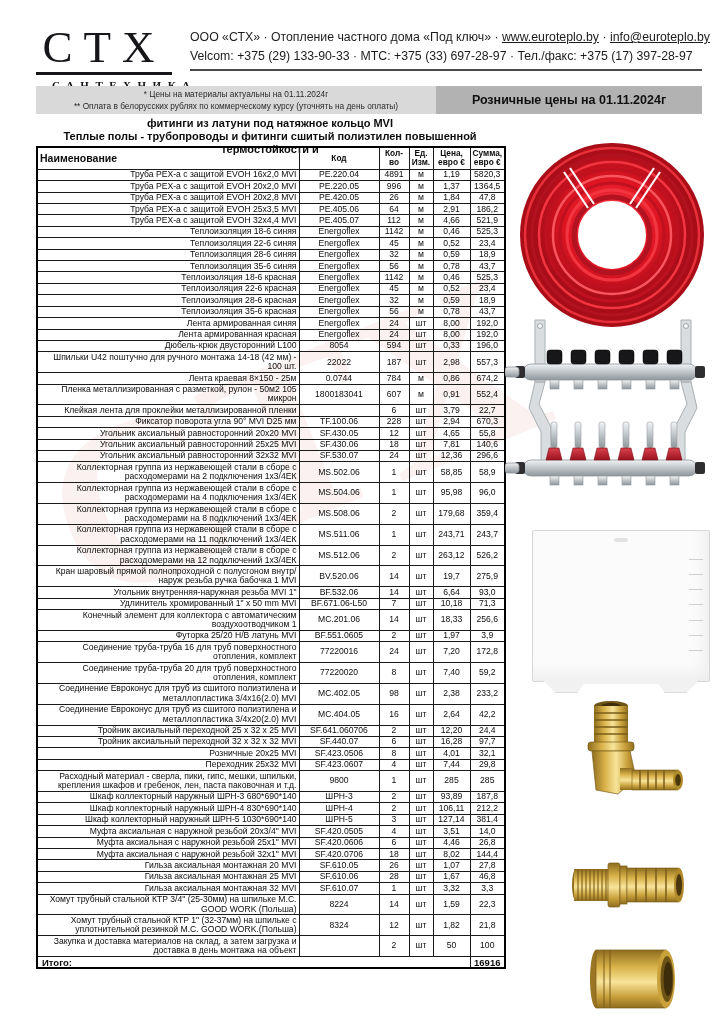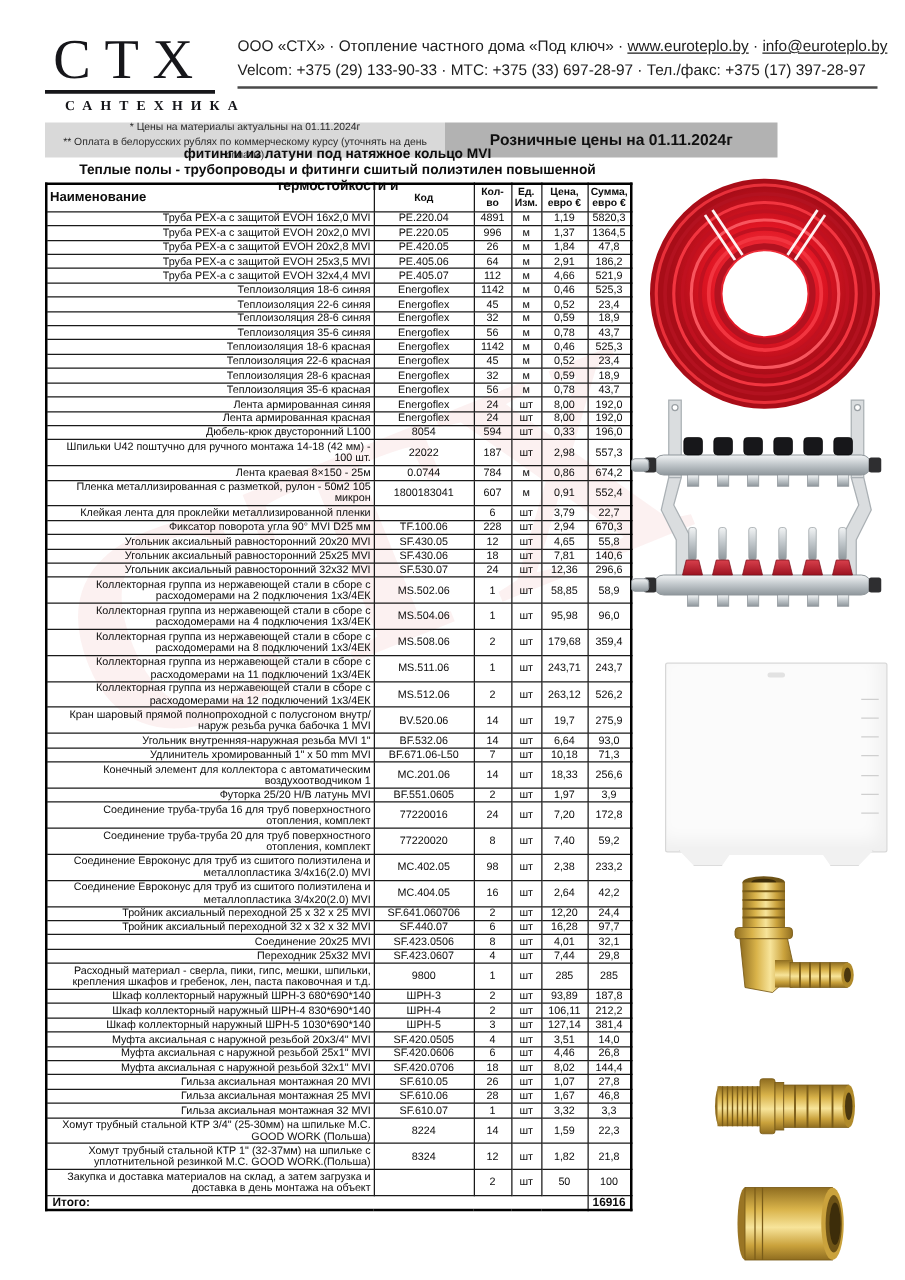--- a/index.html
+++ b/index.html
@@ -17,21 +17,21 @@
   .logo-sub{
     font-family:"Liberation Serif",serif;font-size:11px;font-weight:700;
     letter-spacing:6.5px;text-align:center;margin-top:4px;color:#16161a;margin-left:16px;
   }
   .contact{position:absolute;left:190px;top:30px;width:512px;z-index:2;
     font-size:12.3px;color:#1c1c1c;}
   .contact .row{white-space:nowrap;margin-bottom:5px;}
   .contact a{color:#1c1c1c;text-decoration:underline;}
   .contact-rule{border-top:2px solid #4a4a4a;margin-top:6px;width:512px;}
   
-  .notes-bar{position:absolute;left:36px;top:98px;width:586px;height:28px;
+  .notes-bar{position:absolute;left:36px;top:86px;width:666px;height:28px;
     display:flex;z-index:2;}
   .notes{flex:1;background:#d9d9d9;text-align:center;font-size:8.3px;
     color:#2a2a2a;display:flex;flex-direction:column;justify-content:center;gap:2px;}
   .badge{width:266px;background:#b2b2b2;display:flex;align-items:center;
     justify-content:center;font-size:12.5px;font-weight:700;color:#101010;}
   
   .doc-title{position:absolute;left:36px;top:117px;width:468px;z-index:2;
     text-align:center;font-size:11px;font-weight:700;line-height:13px;color:#0d0d0d;}
   
   .table-wrap{position:absolute;left:36px;top:146px;width:536px;z-index:2;}
@@ -430,21 +430,21 @@
         </tr>
         <tr>
           <td class="col-name">Тройник аксиальный переходной 32 х 32 х 32 MVI</td>
           <td class="col-code">SF.440.07</td>
           <td class="col-qty">6</td>
           <td class="col-unit">шт</td>
           <td class="col-price">16,28</td>
           <td class="col-sum">97,7</td>
         </tr>
         <tr>
-          <td class="col-name">Соединение 20х25 MVI</td>
+          <td class="col-name">Розничные 20х25 MVI</td>
           <td class="col-code">SF.423.0506</td>
           <td class="col-qty">8</td>
           <td class="col-unit">шт</td>
           <td class="col-price">4,01</td>
           <td class="col-sum">32,1</td>
         </tr>
         <tr>
           <td class="col-name">Переходник 25х32 MVI</td>
           <td class="col-code">SF.423.0607</td>
           <td class="col-qty">4</td>

